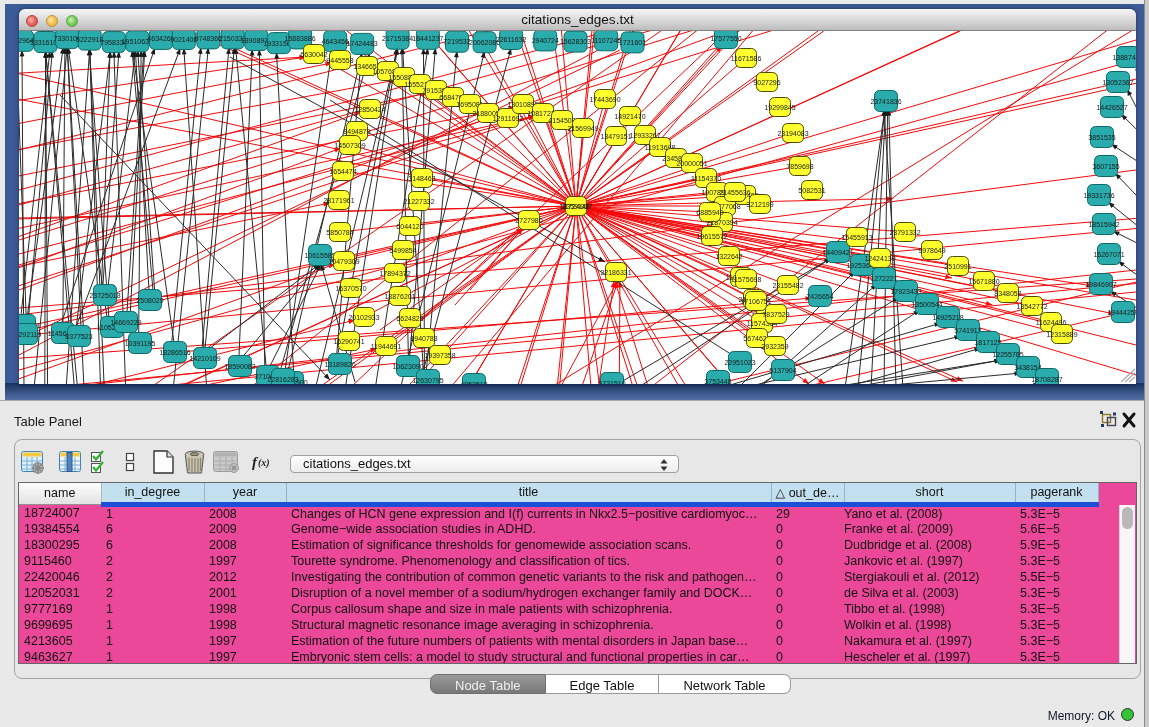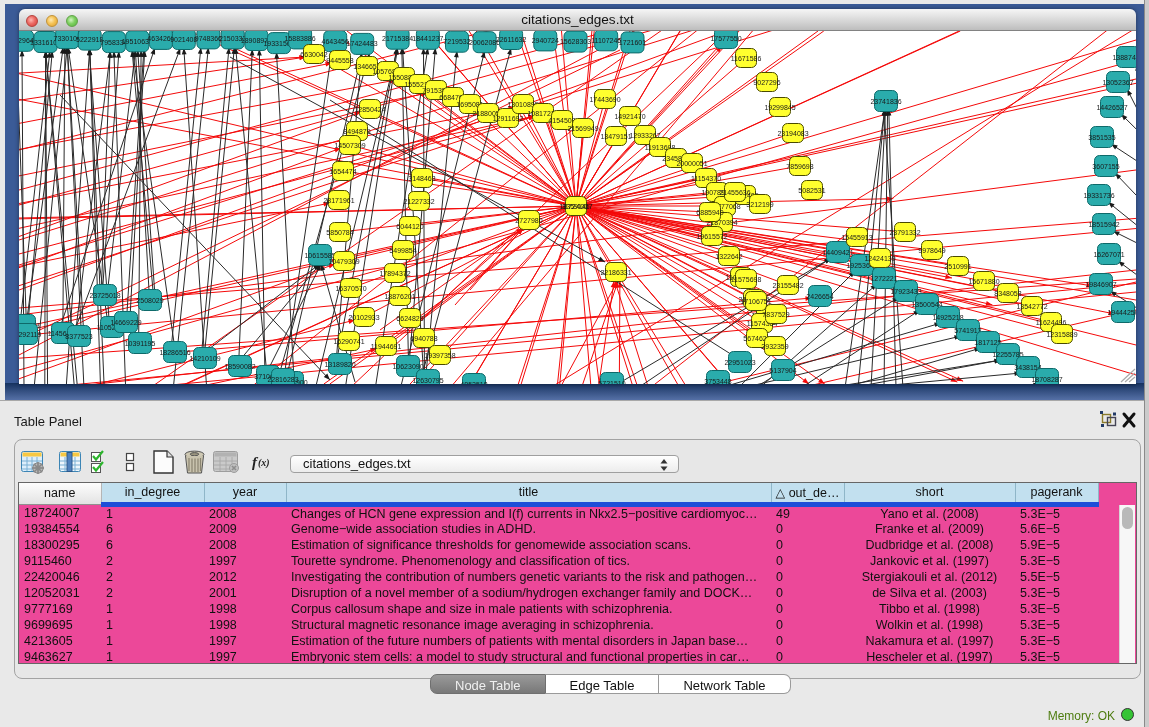--- a/index.html
+++ b/index.html
@@ -11,29 +11,29 @@
 #gcanvas{position:absolute;left:0;top:22px;width:1117px;height:353px;background:#fff;overflow:hidden}
 #tablepanel{position:absolute;left:0;top:400px;width:1149px;height:327px;background:#e9e9e9;border-top:1px solid #a8a8a8}
 #tp-title{position:absolute;left:14px;top:13px;font-size:13px;color:#1a1a1a}
 #container{position:absolute;left:14px;top:38px;width:1127px;height:240px;background:#e7e7e7;border:1px solid #a3a3a3;border-radius:8px}
 #dropdown{position:absolute;left:275px;top:15px;width:389px;height:18px;background:linear-gradient(#fff,#ececec);border:1px solid #9f9f9f;border-radius:4px;font-size:13px;color:#111;line-height:16px;padding-left:12px}
 #thetable{position:absolute;left:3px;top:42px;width:1119px;height:182px;background:#ec4899;border:1px solid #666;overflow:hidden}
 table{border-collapse:collapse;font-size:12.5px;color:#111;table-layout:fixed;width:1079px}
 th{height:21px;font-weight:normal;border-right:1px solid #8fb6c8;border-bottom:5px solid #1d4ed8;background:#c2e0ef;overflow:hidden;white-space:nowrap}
 th.g{background:linear-gradient(#fdfdfd,#e3e3e3);border-right:1px solid #b5b5b5;border-bottom:1px solid #909090}
 td{height:16px;overflow:hidden;white-space:nowrap;padding:0 0 0 5px}
-td.c5{text-align:center;padding:0}
+td.c5{text-align:left;padding:0}
 .w0{width:82px}.w1{width:103px}.w2{width:82px}.w3{width:485px}.w4{width:73px}.w5{width:171px}.w6{width:83px}
 #vscroll{position:absolute;right:1px;top:22px;width:16px;height:158px;background:#f7f7f7;border-left:1px solid #d5d5d5}
 #vthumb{position:absolute;left:2px;top:2px;width:11px;height:22px;background:#b9b9b9;border-radius:6px}
 #tabs{position:absolute;left:430px;top:273px;height:20px;display:flex;font-size:13px;z-index:5}
 .tab{border:1px solid #9a9a9a;border-left:none;background:#fff;color:#111;padding:2px 24px 0;line-height:17px}
 .tab.sel{background:linear-gradient(#9a9a9a,#787878);color:#f0f0f0;border:1px solid #6f6f6f;border-radius:7px 0 0 7px}
 .tab.last{border-radius:0 7px 7px 0}
-#status{position:absolute;right:34px;top:709px;font-size:12px;color:#4d7c0f}
+#status{position:absolute;right:34px;top:709px;font-size:12px;color:#0f172a}
 #greendot{position:absolute;right:15px;top:708px;width:13px;height:13px;border-radius:50%;background:#35c435;border:1.5px solid #333}
 #rightstrip{position:absolute;right:0;top:0;width:5px;height:727px;background:#cbcbcb;border-left:1px solid #8a8a8a}
 </style></head>
 <body>
 <div id="netpanel">
   <div id="botband"></div>
   <div id="gwin">
     <div id="gcanvas">
         <svg width="1117" height="353" viewBox="19 31 1117 353" style="position:absolute;left:0;top:0">
 <line x1="576.0" y1="206.0" x2="893.3" y2="198.6" stroke="#f40909" stroke-width="1"></line>
@@ -886,21 +886,21 @@
               <th>title</th>
               <th>△ out_de…</th>
               <th>short</th>
               <th>pagerank</th>
             </tr>
       <tr>
               <td class="c0">18724007</td>
               <td class="c1">1</td>
               <td class="c2">2008</td>
               <td class="c3">Changes of HCN gene expression and I(f) currents in Nkx2.5−positive cardiomyoc…</td>
-              <td class="c4">49</td>
+              <td class="c4">29</td>
               <td class="c5">Yano et al. (2008)</td>
               <td class="c6">5.3E−5</td>
             </tr>
 <tr>
               <td class="c0">19384554</td>
               <td class="c1">6</td>
               <td class="c2">2009</td>
               <td class="c3">Genome−wide association studies in ADHD.</td>
               <td class="c4">0</td>
               <td class="c5">Franke et al. (2009)</td>
@@ -921,21 +921,21 @@
               <td class="c2">1997</td>
               <td class="c3">Tourette syndrome. Phenomenology and classification of tics.</td>
               <td class="c4">0</td>
               <td class="c5">Jankovic et al. (1997)</td>
               <td class="c6">5.3E−5</td>
             </tr>
 <tr>
               <td class="c0">22420046</td>
               <td class="c1">2</td>
               <td class="c2">2012</td>
-              <td class="c3">Investigating the contribution of numbers genetic variants to the risk and pathogen…</td>
+              <td class="c3">Investigating the contribution of common genetic variants to the risk and pathogen…</td>
               <td class="c4">0</td>
               <td class="c5">Stergiakouli et al. (2012)</td>
               <td class="c6">5.5E−5</td>
             </tr>
 <tr>
               <td class="c0">12052031</td>
               <td class="c1">2</td>
               <td class="c2">2001</td>
               <td class="c3">Disruption of a novel member of a sodium/hydrogen exchanger family and DOCK…</td>
               <td class="c4">0</td>

